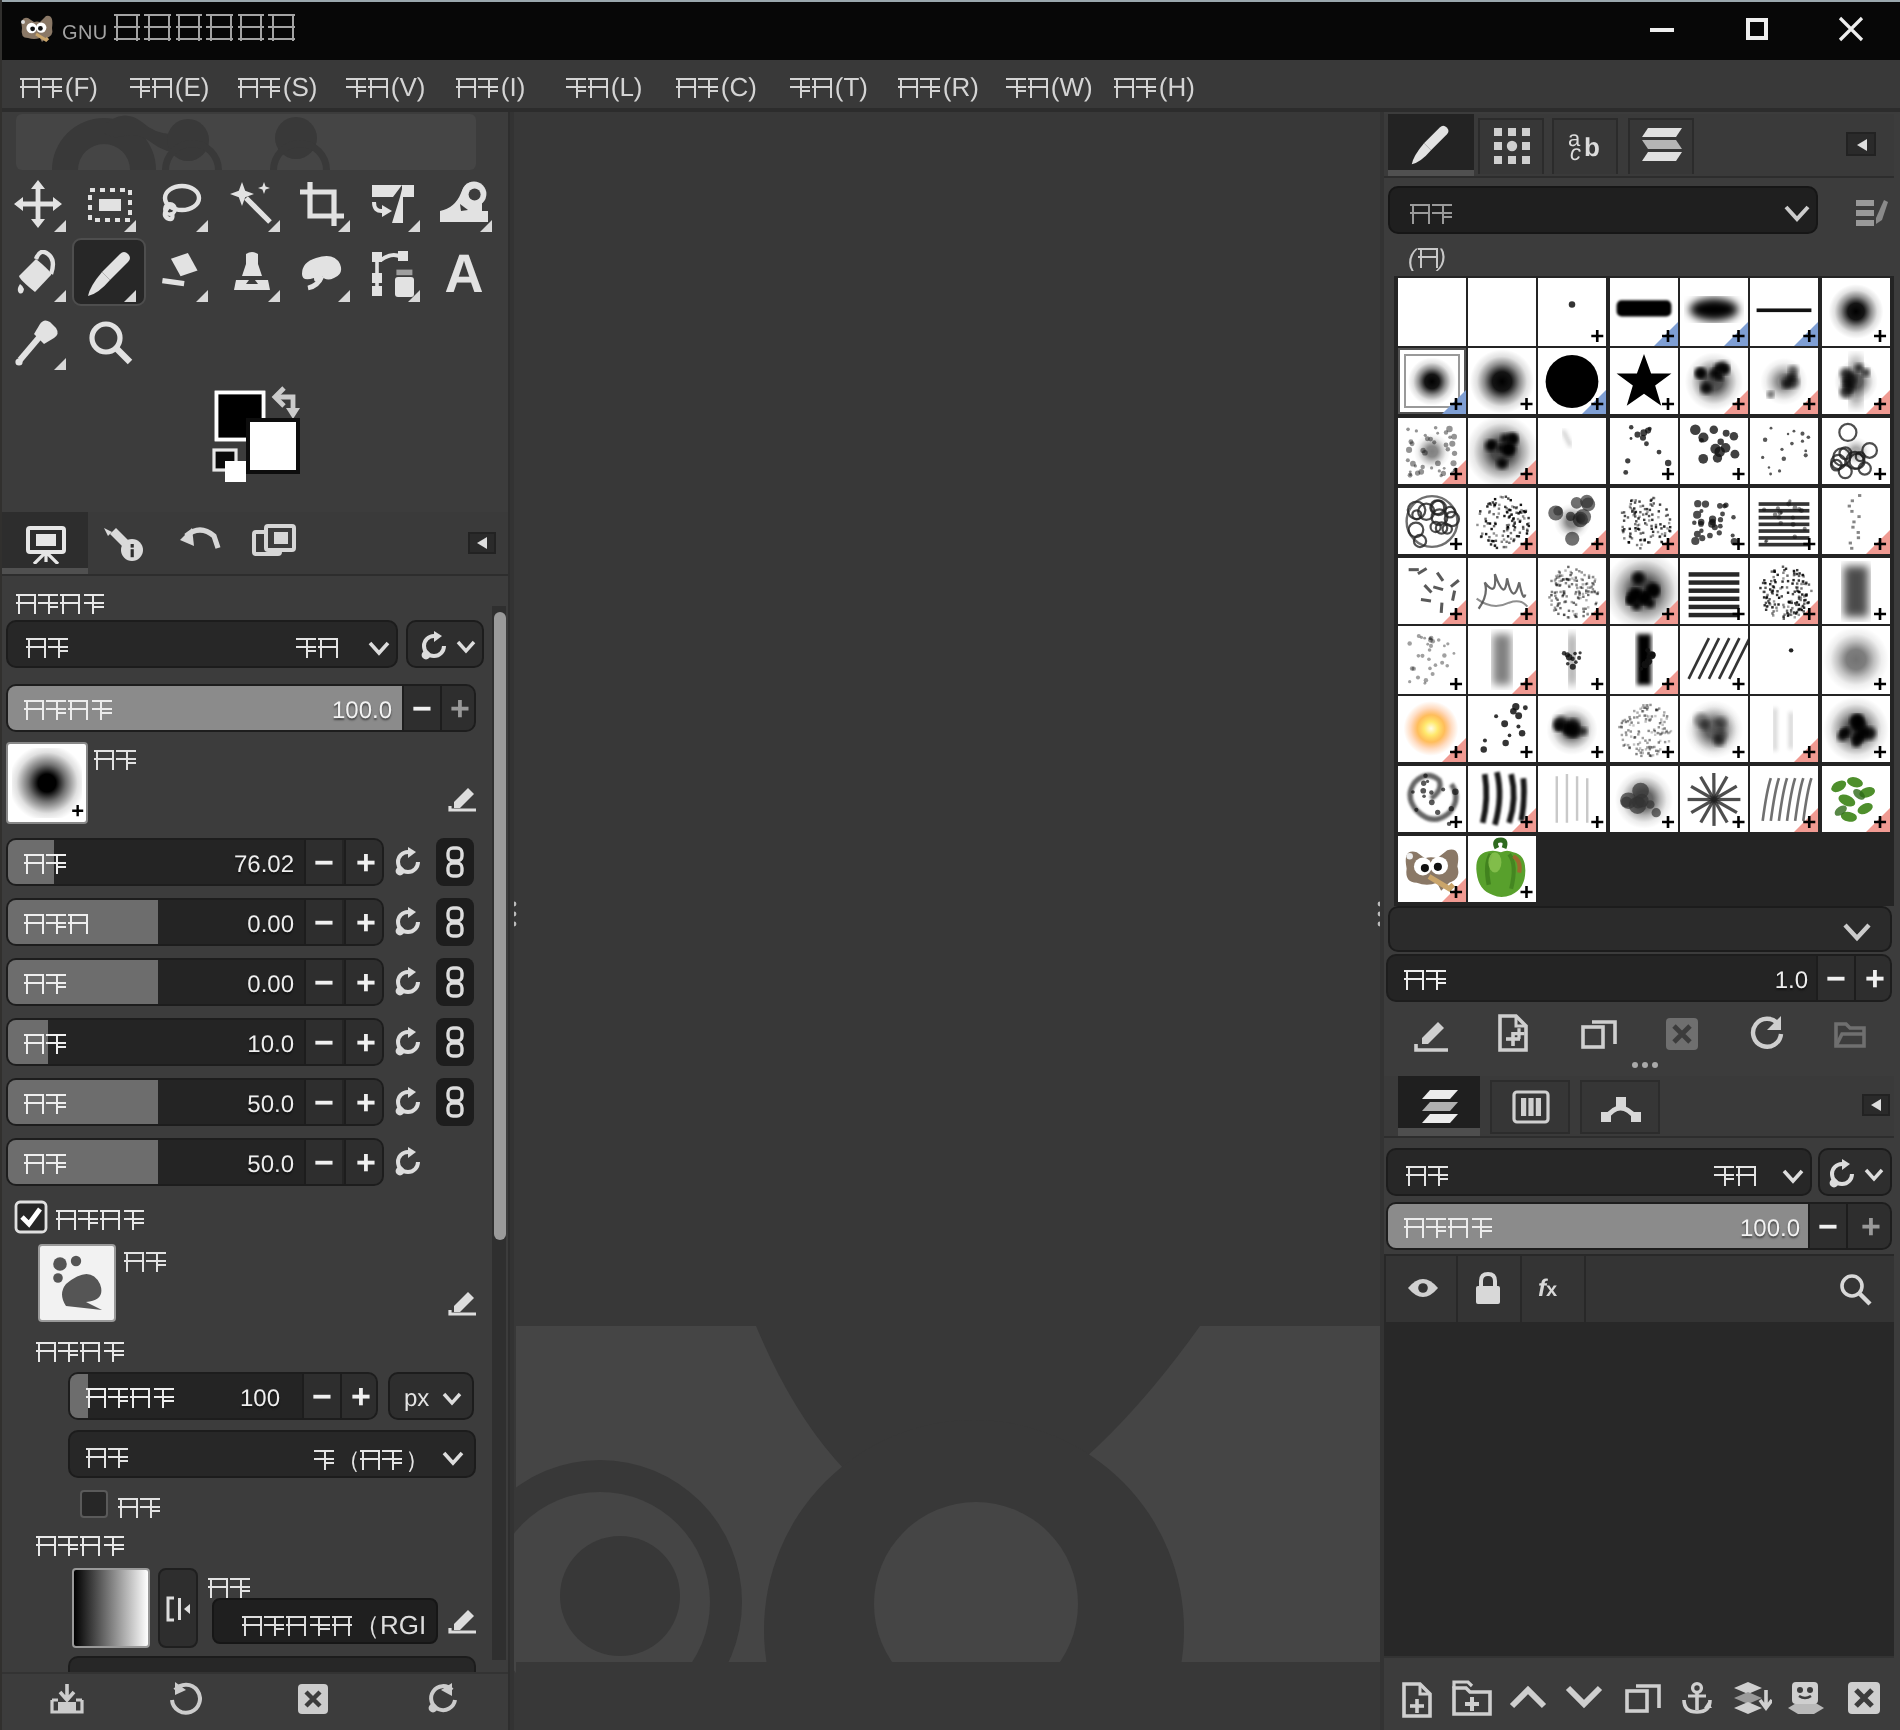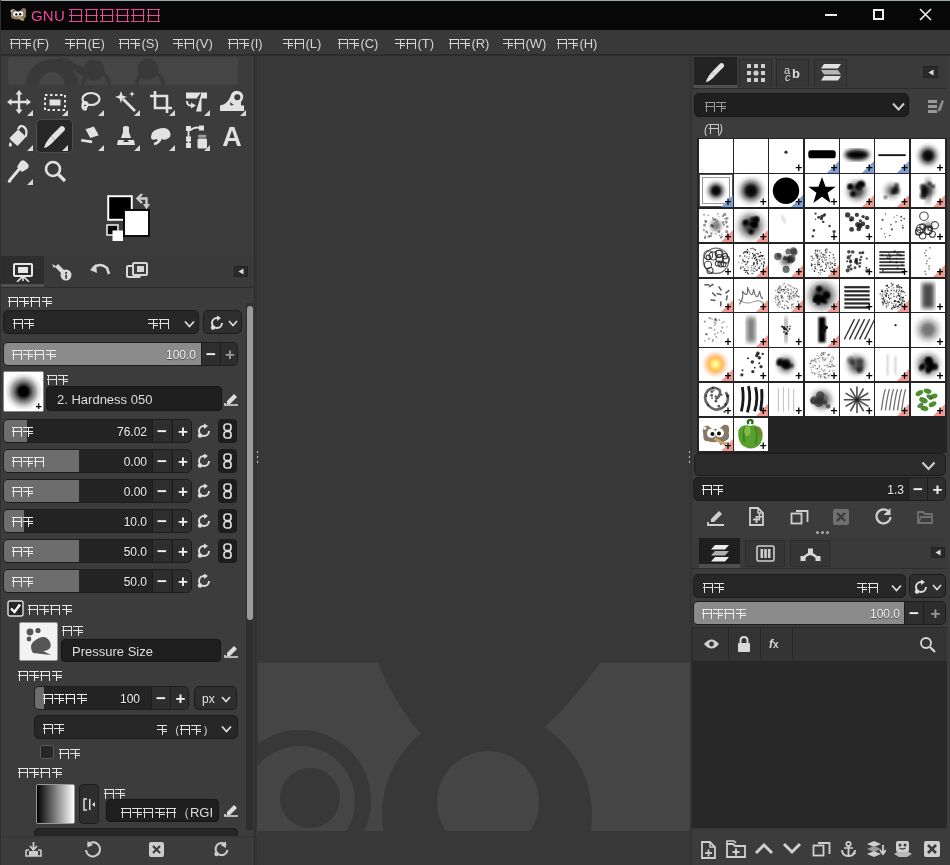--- a/index.html
+++ b/index.html
@@ -7,21 +7,21 @@
 .abs{position:absolute}
 
 .c{display:inline-block;width:10px;height:10.5px;margin:0 1.2px -1px 0;vertical-align:baseline;
 background-image:linear-gradient(currentcolor,currentcolor),linear-gradient(currentcolor,currentcolor),linear-gradient(currentcolor,currentcolor),linear-gradient(currentcolor,currentcolor),linear-gradient(currentcolor,currentcolor);
 background-repeat:no-repeat;
 background-position:0 0,0 4.5px,0 10px,1px 0,8.5px 0;
 background-size:10px 1px,10px 1px,10px 1px,1px 10.5px,1px 10.5px;}
 .c.v2{background-position:0 0,0 4.5px,0 10px,4.5px 0,4.5px 6px;background-size:10px 1px,10px 1px,10px 1px,1px 10.5px,6px 1px}
 
 #titlebar{left:0;top:0;width:950px;height:30px;background:#070707;color:#fff}
-#titletext{left:31px;top:7px;font-size:15px;color:#ec4899;letter-spacing:.2px}
+#titletext{left:31px;top:7px;font-size:10px;color:#a3a3a3;letter-spacing:.2px}
 .c.t{width:13.5px;height:13.5px;margin-right:2px;background-size:13.5px 1.4px,13.5px 1.4px,13.5px 1.4px,1.4px 13.5px,1.4px 13.5px;background-position:0 0,0 6px,0 12.1px,1.4px 0,11.4px 0}
 
 #menubar{left:0;top:30px;width:950px;height:26px;background:#393939;color:#d4d4d4;font-size:13px}
 #menubar .mi{position:absolute;top:6px}
 
 #leftdock{left:0;top:56px;width:255px;height:809px;background:#3c3c3c}
 #canvas{left:255px;top:56px;width:437px;height:809px;background:#383838}
 #rightdock{left:692px;top:56px;width:258px;height:809px;background:#3c3c3c}
 .ltr{position:absolute;left:0;top:0;width:1px;height:865px;background:#31302e}
 
@@ -272,23 +272,20 @@
   <div class="sval" style="left:128px;width:64px;color:#f2f2f2">100.0</div>
   <div class="sbtn" style="left:197px">−</div>
         <div class="sbtn" style="left:216px;width:19px;color:#999">+</div>
  </div>
 
  <div class="abs" style="left:3px;top:315px;width:41px;height:41px;background:#fff;border:1px solid #888;border-radius:2px">
    <div style="position:absolute;left:2px;top:2px;width:35px;height:35px;background:radial-gradient(circle at 50% 50%, #000 0%, #000 18%, rgba(0,0,0,.55) 38%, rgba(0,0,0,.12) 62%, rgba(0,0,0,0) 78%)"></div>
    <div style="position:absolute;right:1px;bottom:0px;color:#000;font-size:11px;font-weight:bold;line-height:9px">+</div>
  </div>
  <div class="abs" style="left:47px;top:317px;font-size:12px;color:#e2e2e2"><span class="c"></span><span class="c v2"></span></div>
- <div class="input" style="left:46px;top:330px;width:176px;height:25px">
-        <span style="position:absolute;left:10px;top:5px">2. Hardness 050</span>
-      </div>
  <svg class="abs" style="left:224px;top:336px" width="15" height="14" viewBox="0 0 15 14">
         <path d="M1 11 L1 13 L14 13" stroke="#ddd" stroke-width="1.6" fill="none"></path>
         <path d="M3 9 L10 2 L13 5 L6 12 L3 12 Z" fill="#ddd"></path>
       </svg>
  <div class="srow" style="left:3px;top:363px;width:189px">
  <div class="sfill" style="width:23px"></div>
  <div class="slab"><span class="c"></span><span class="c v2"></span></div>
  <div class="sval" style="left:80px;width:63px">76.02</div>
  <div class="sbtn" style="left:148px">−</div>
         <div class="sbtn" style="left:168px;width:21px">+</div>
@@ -391,23 +388,20 @@
  <div class="abs" style="left:28px;top:547px;font-size:12px;font-weight:bold;color:#e8e8e8"><span class="c"></span><span class="c v2"></span><span class="c"></span><span class="c v2"></span></div>
  <div class="abs" style="left:19px;top:566px;width:39px;height:39px;background:#f2f2f2;border:1px solid #999;border-radius:2px">
   <svg style="position:absolute;left:3px;top:3px" width="31" height="31" viewBox="0 0 31 31">
     <circle cx="7" cy="6" r="3.4" fill="#555"></circle>
           <circle cx="15" cy="4.5" r="2.6" fill="#555"></circle>
           <circle cx="6" cy="13" r="2.4" fill="#555"></circle>
     <path d="M10 16 Q22 6 27 16 Q30 24 20 25 L28 29 L10 27 Q6 21 10 16Z" fill="#555"></path>
   </svg>
  </div>
  <div class="abs" style="left:62px;top:568px;font-size:12px;color:#e2e2e2"><span class="c"></span><span class="c v2"></span></div>
- <div class="input" style="left:61px;top:583px;width:160px;height:23px">
-        <span style="position:absolute;left:10px;top:4px">Pressure Size</span>
-      </div>
  <svg class="abs" style="left:224px;top:588px" width="15" height="14" viewBox="0 0 15 14">
         <path d="M1 11 L1 13 L14 13" stroke="#ddd" stroke-width="1.6" fill="none"></path>
         <path d="M3 9 L10 2 L13 5 L6 12 L3 12 Z" fill="#ddd"></path>
       </svg>
  <div class="blab" style="left:18px;top:613px"><span class="c"></span><span class="c v2"></span><span class="c"></span><span class="c v2"></span></div>
 
  <div class="srow" style="left:34px;top:630px;width:155px">
   <div class="sfill" style="width:9px"></div>
   <div class="slab"><span class="c"></span><span class="c v2"></span><span class="c"></span><span class="c v2"></span></div>
   <div class="sval" style="left:52px;width:53px">100</div>
@@ -2024,21 +2018,21 @@
       </div>
 
  <div class="combo" style="left:2px;top:397px;width:252px;height:23px;background:#2b2b2b">
   <svg class="abs" style="left:226px;top:7px" width="15" height="10" viewBox="0 0 15 10">
           <path d="M1.5 1.5 L7.5 8 L13.5 1.5" stroke="#ccc" stroke-width="2.2" fill="none"></path>
         </svg>
  </div>
 
  <div class="srow" style="left:1px;top:421px;width:253px">
   <div class="slab"><span class="c"></span><span class="c v2"></span></div>
-  <div class="sval" style="left:140px;width:70px">1.3</div>
+  <div class="sval" style="left:140px;width:70px">1.0</div>
   <div class="sbtn" style="left:214px">−</div>
         <div class="sbtn" style="left:233px;width:20px">+</div>
  </div>
  <svg class="abs" style="left:15px;top:452px" width="18" height="18" viewBox="0 0 18 18">
         <path d="M1 14 L1 17 L17 17" stroke="#cfcfcf" stroke-width="1.8" fill="none"></path>
         <path d="M4 11 L12 3 L15 6 L7 14 L4 14 Z" fill="#cfcfcf"></path>
       </svg>
 <svg class="abs" style="left:56px;top:451px" width="17" height="19" viewBox="0 0 17 19">
         <path d="M2 1 H10 L15 6 V18 H2 Z" fill="none" stroke="#cfcfcf" stroke-width="1.8"></path>
         <path d="M10 1 V6 H15" fill="none" stroke="#cfcfcf" stroke-width="1.5"></path>

